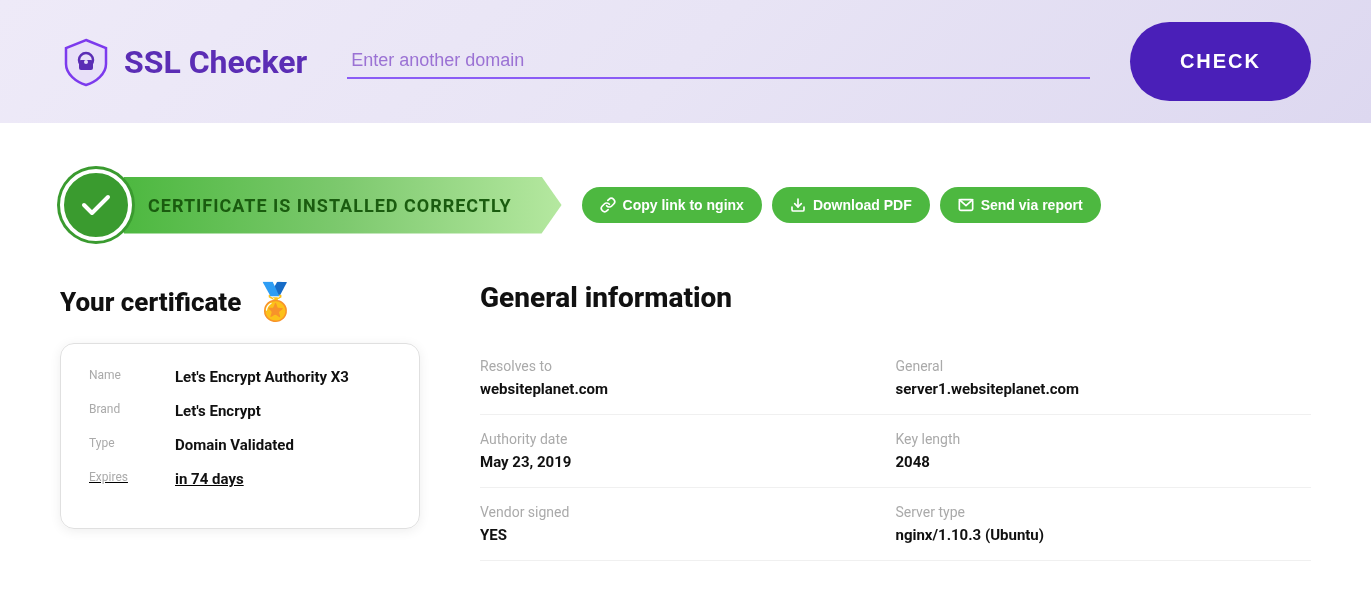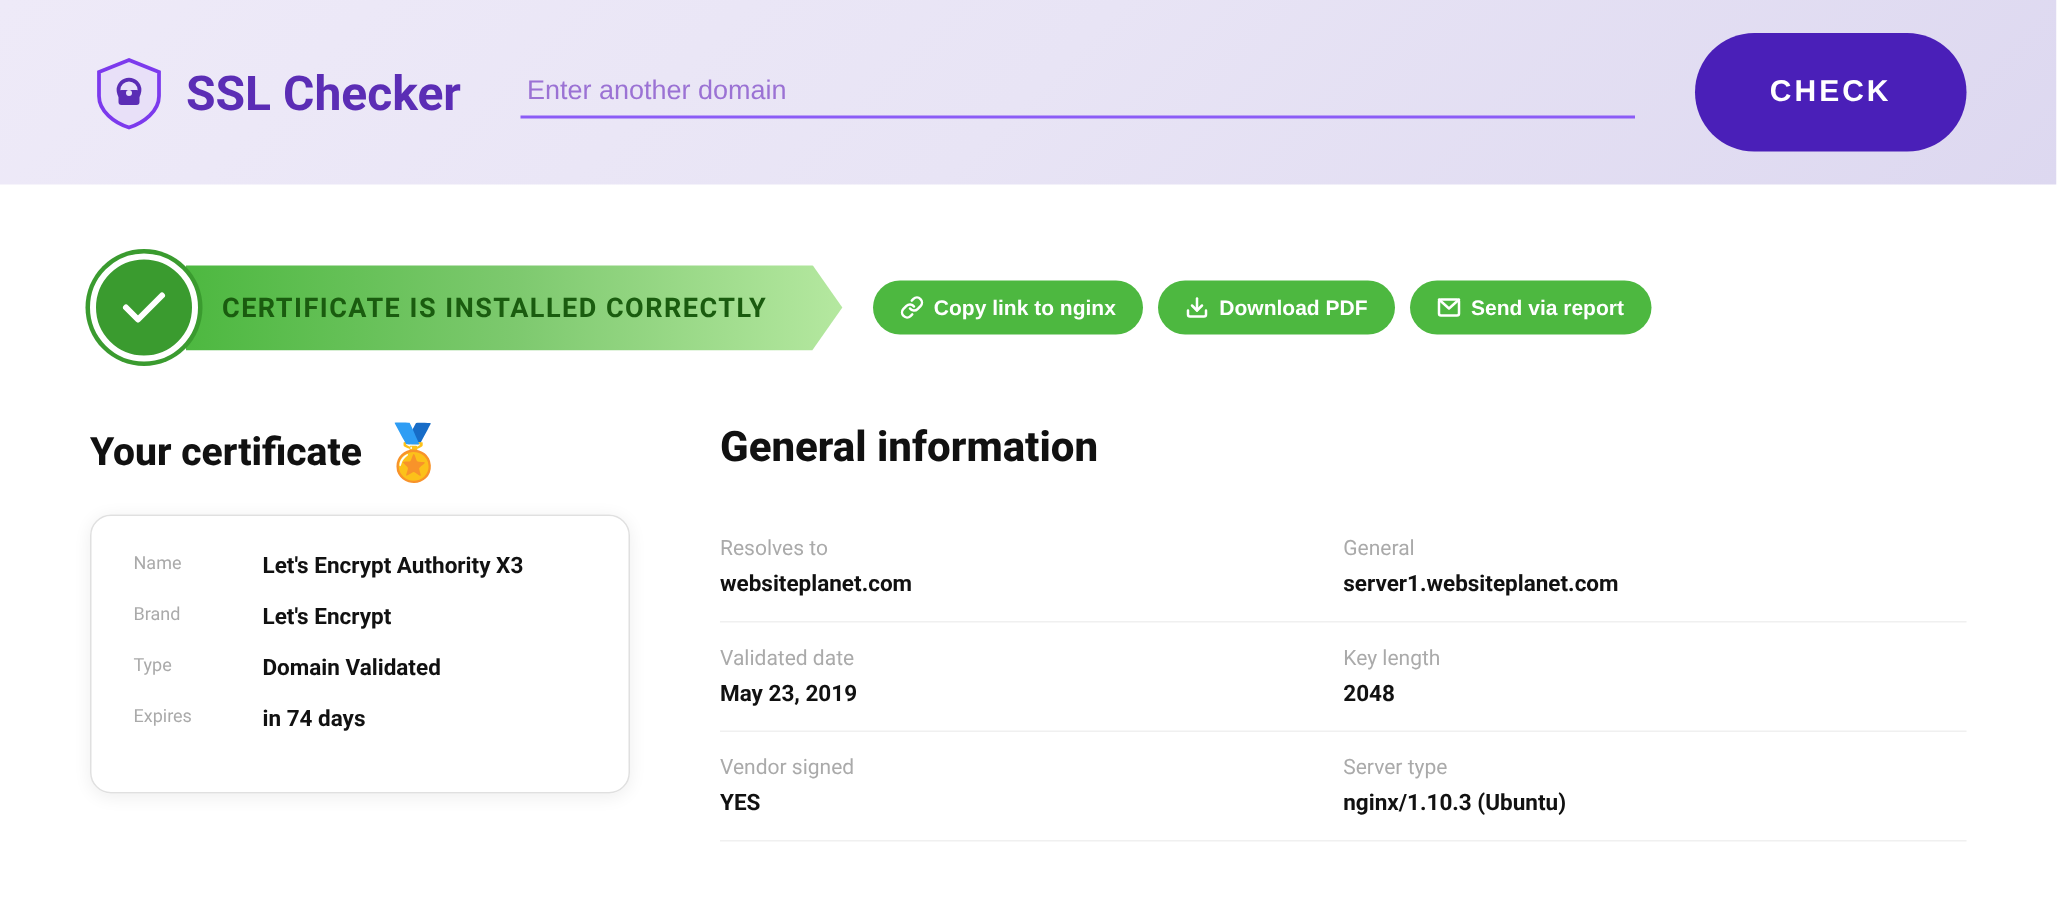--- a/index.html
+++ b/index.html
@@ -139,21 +139,21 @@
       border-radius: 14px;
       padding: 24px 28px;
       box-shadow: 0 2px 12px rgba(0,0,0,0.07);
     }
     .cert-row {
       display: flex;
       align-items: flex-start;
       margin-bottom: 16px;
       gap: 16px;
     }
-    .cert-row:last-child { margin-bottom: 16px; }
+    .cert-row:last-child { margin-bottom: 16px; text-decoration: underline; }
     .cert-label {
       color: #aaa;
       font-size: 12px;
       width: 70px;
       flex-shrink: 0;
     }
     .cert-value {
       font-size: 15px;
       font-weight: 700;
       color: #111;
@@ -277,21 +277,21 @@
         <div class="info-item">
           <span class="info-item-label">Resolves to</span>
           <span class="info-item-value">websiteplanet.com</span>
         </div>
         <div class="info-item">
           <span class="info-item-label">General</span>
           <span class="info-item-value">server1.websiteplanet.com</span>
         </div>
 
         <div class="info-item">
-          <span class="info-item-label">Validated date</span>
+          <span class="info-item-label">Authority date</span>
           <span class="info-item-value">May 23, 2019</span>
         </div>
         <div class="info-item">
           <span class="info-item-label">Key length</span>
           <span class="info-item-value">2048</span>
         </div>
 
         <div class="info-item">
           <span class="info-item-label">Vendor signed</span>
           <span class="info-item-value">YES</span>

